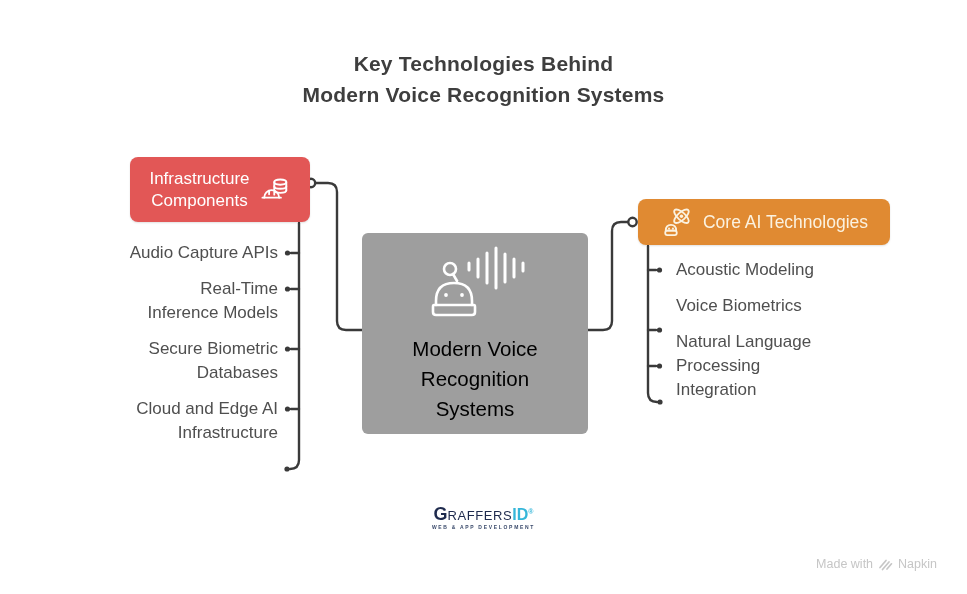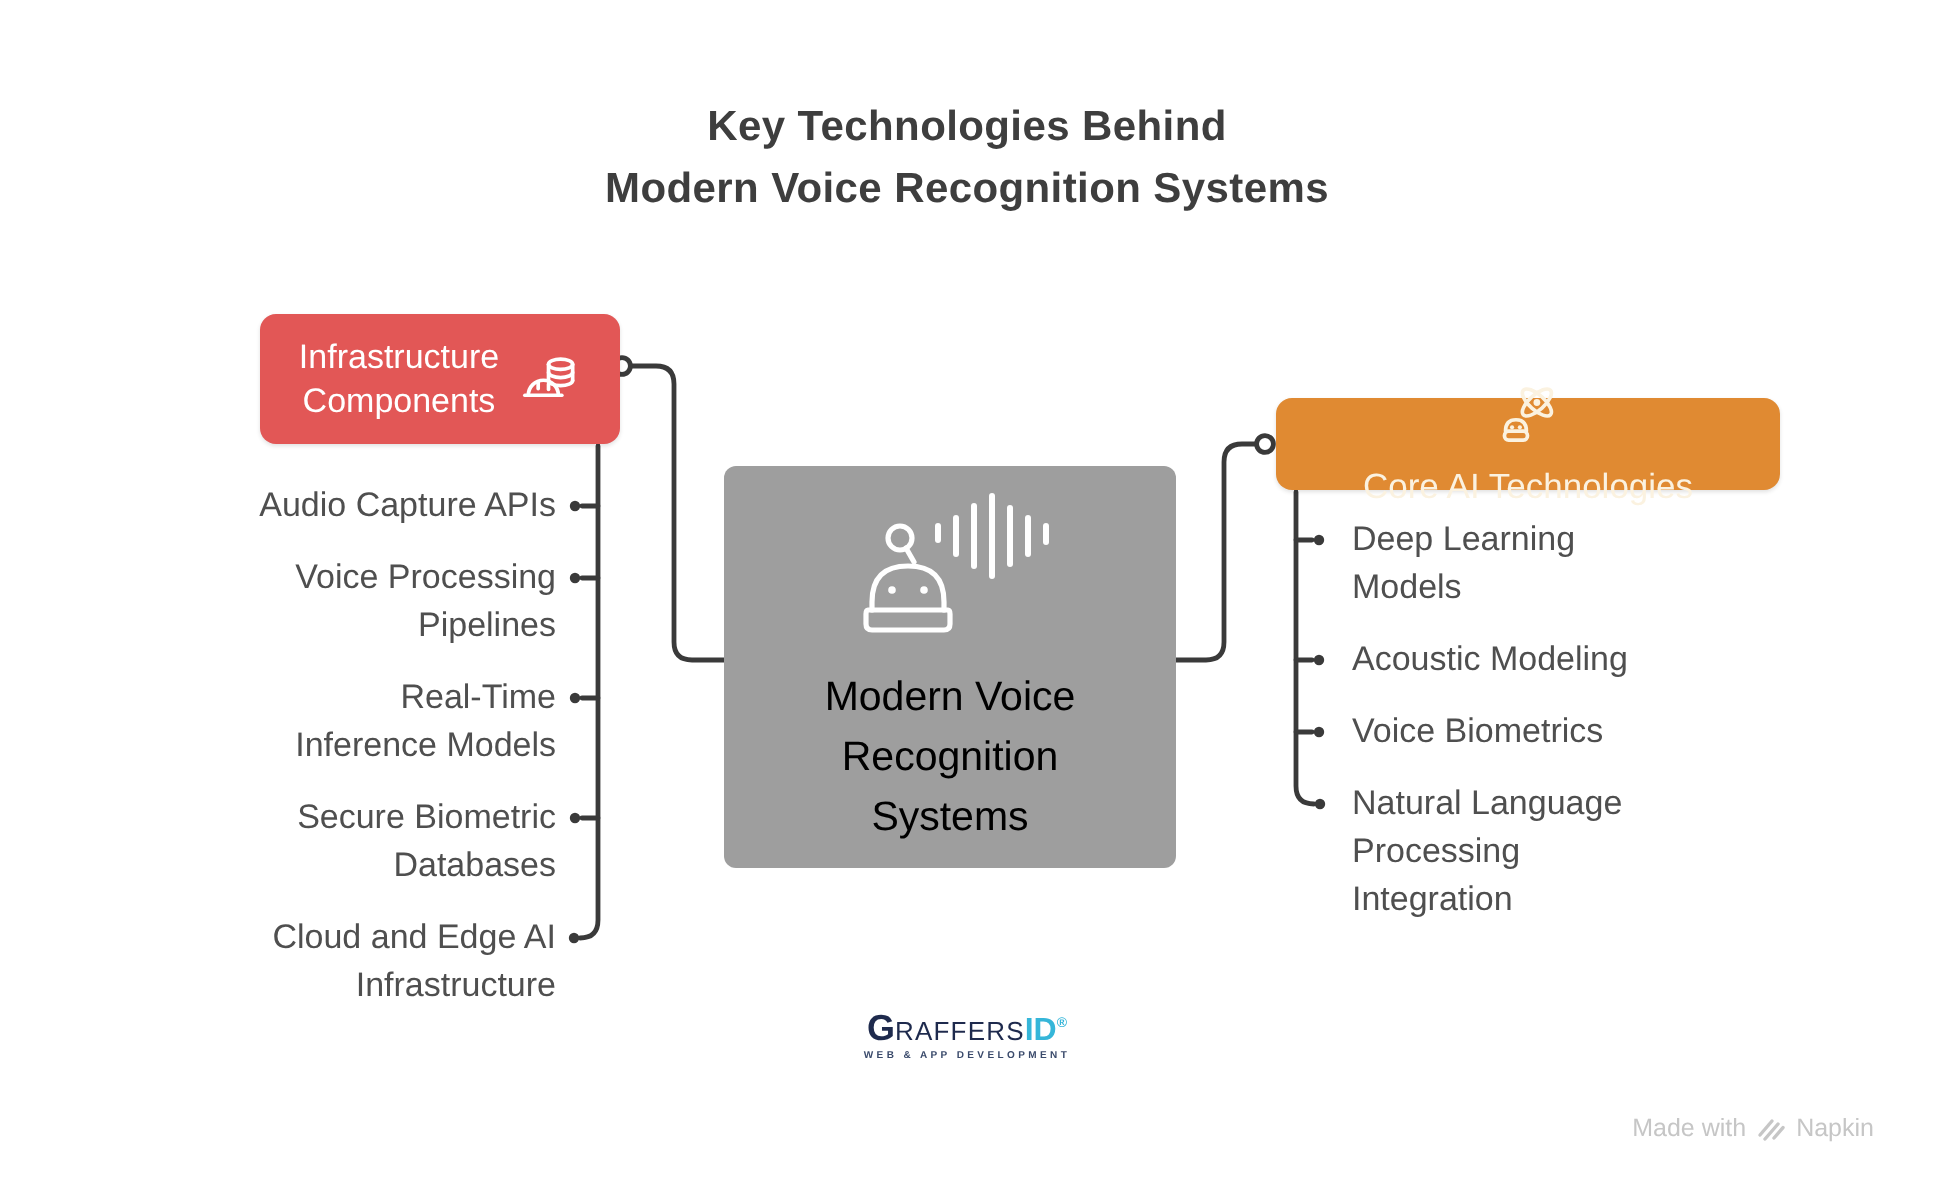--- a/index.html
+++ b/index.html
@@ -51,21 +51,20 @@
     color: #ffffff;
     font-size: 17px;
     line-height: 22px;
     font-weight: 500;
     text-align: center;
   }
   .branch-box.orange {
     left: 638px; top: 199px;
     width: 252px; height: 46px;
     background: #e08a32;
-    flex-direction: column;
   }
   .branch-box.orange .label {
     color: #fbf2e0;
     font-size: 17.5px;
     font-weight: 500;
     white-space: nowrap;
   }
   .branch-box .icon { flex: 0 0 auto; display: block; }
 
   .center-box {
@@ -237,33 +236,29 @@
         </g>
       </svg>
     </div>
     <div class="label pre">Modern Voice
 Recognition
 Systems</div>
   </div>
 
   <div class="item-col left">
     <div class="item pre">Audio Capture APIs</div>
-    <div class="item pre">Voice Processing
-Pipelines</div>
     <div class="item pre">Real-Time
 Inference Models</div>
     <div class="item pre">Secure Biometric
 Databases</div>
     <div class="item pre">Cloud and Edge AI
 Infrastructure</div>
   </div>
 
   <div class="item-col right">
-    <div class="item pre">Deep Learning
-Models</div>
     <div class="item pre">Acoustic Modeling</div>
     <div class="item pre">Voice Biometrics</div>
     <div class="item pre">Natural Language
 Processing
 Integration</div>
   </div>
 
   <div class="logo">
     <div class="row">
       <span class="g">G</span><span class="rest">RAFFERS</span><span class="id">ID</span><span class="reg">®</span>

